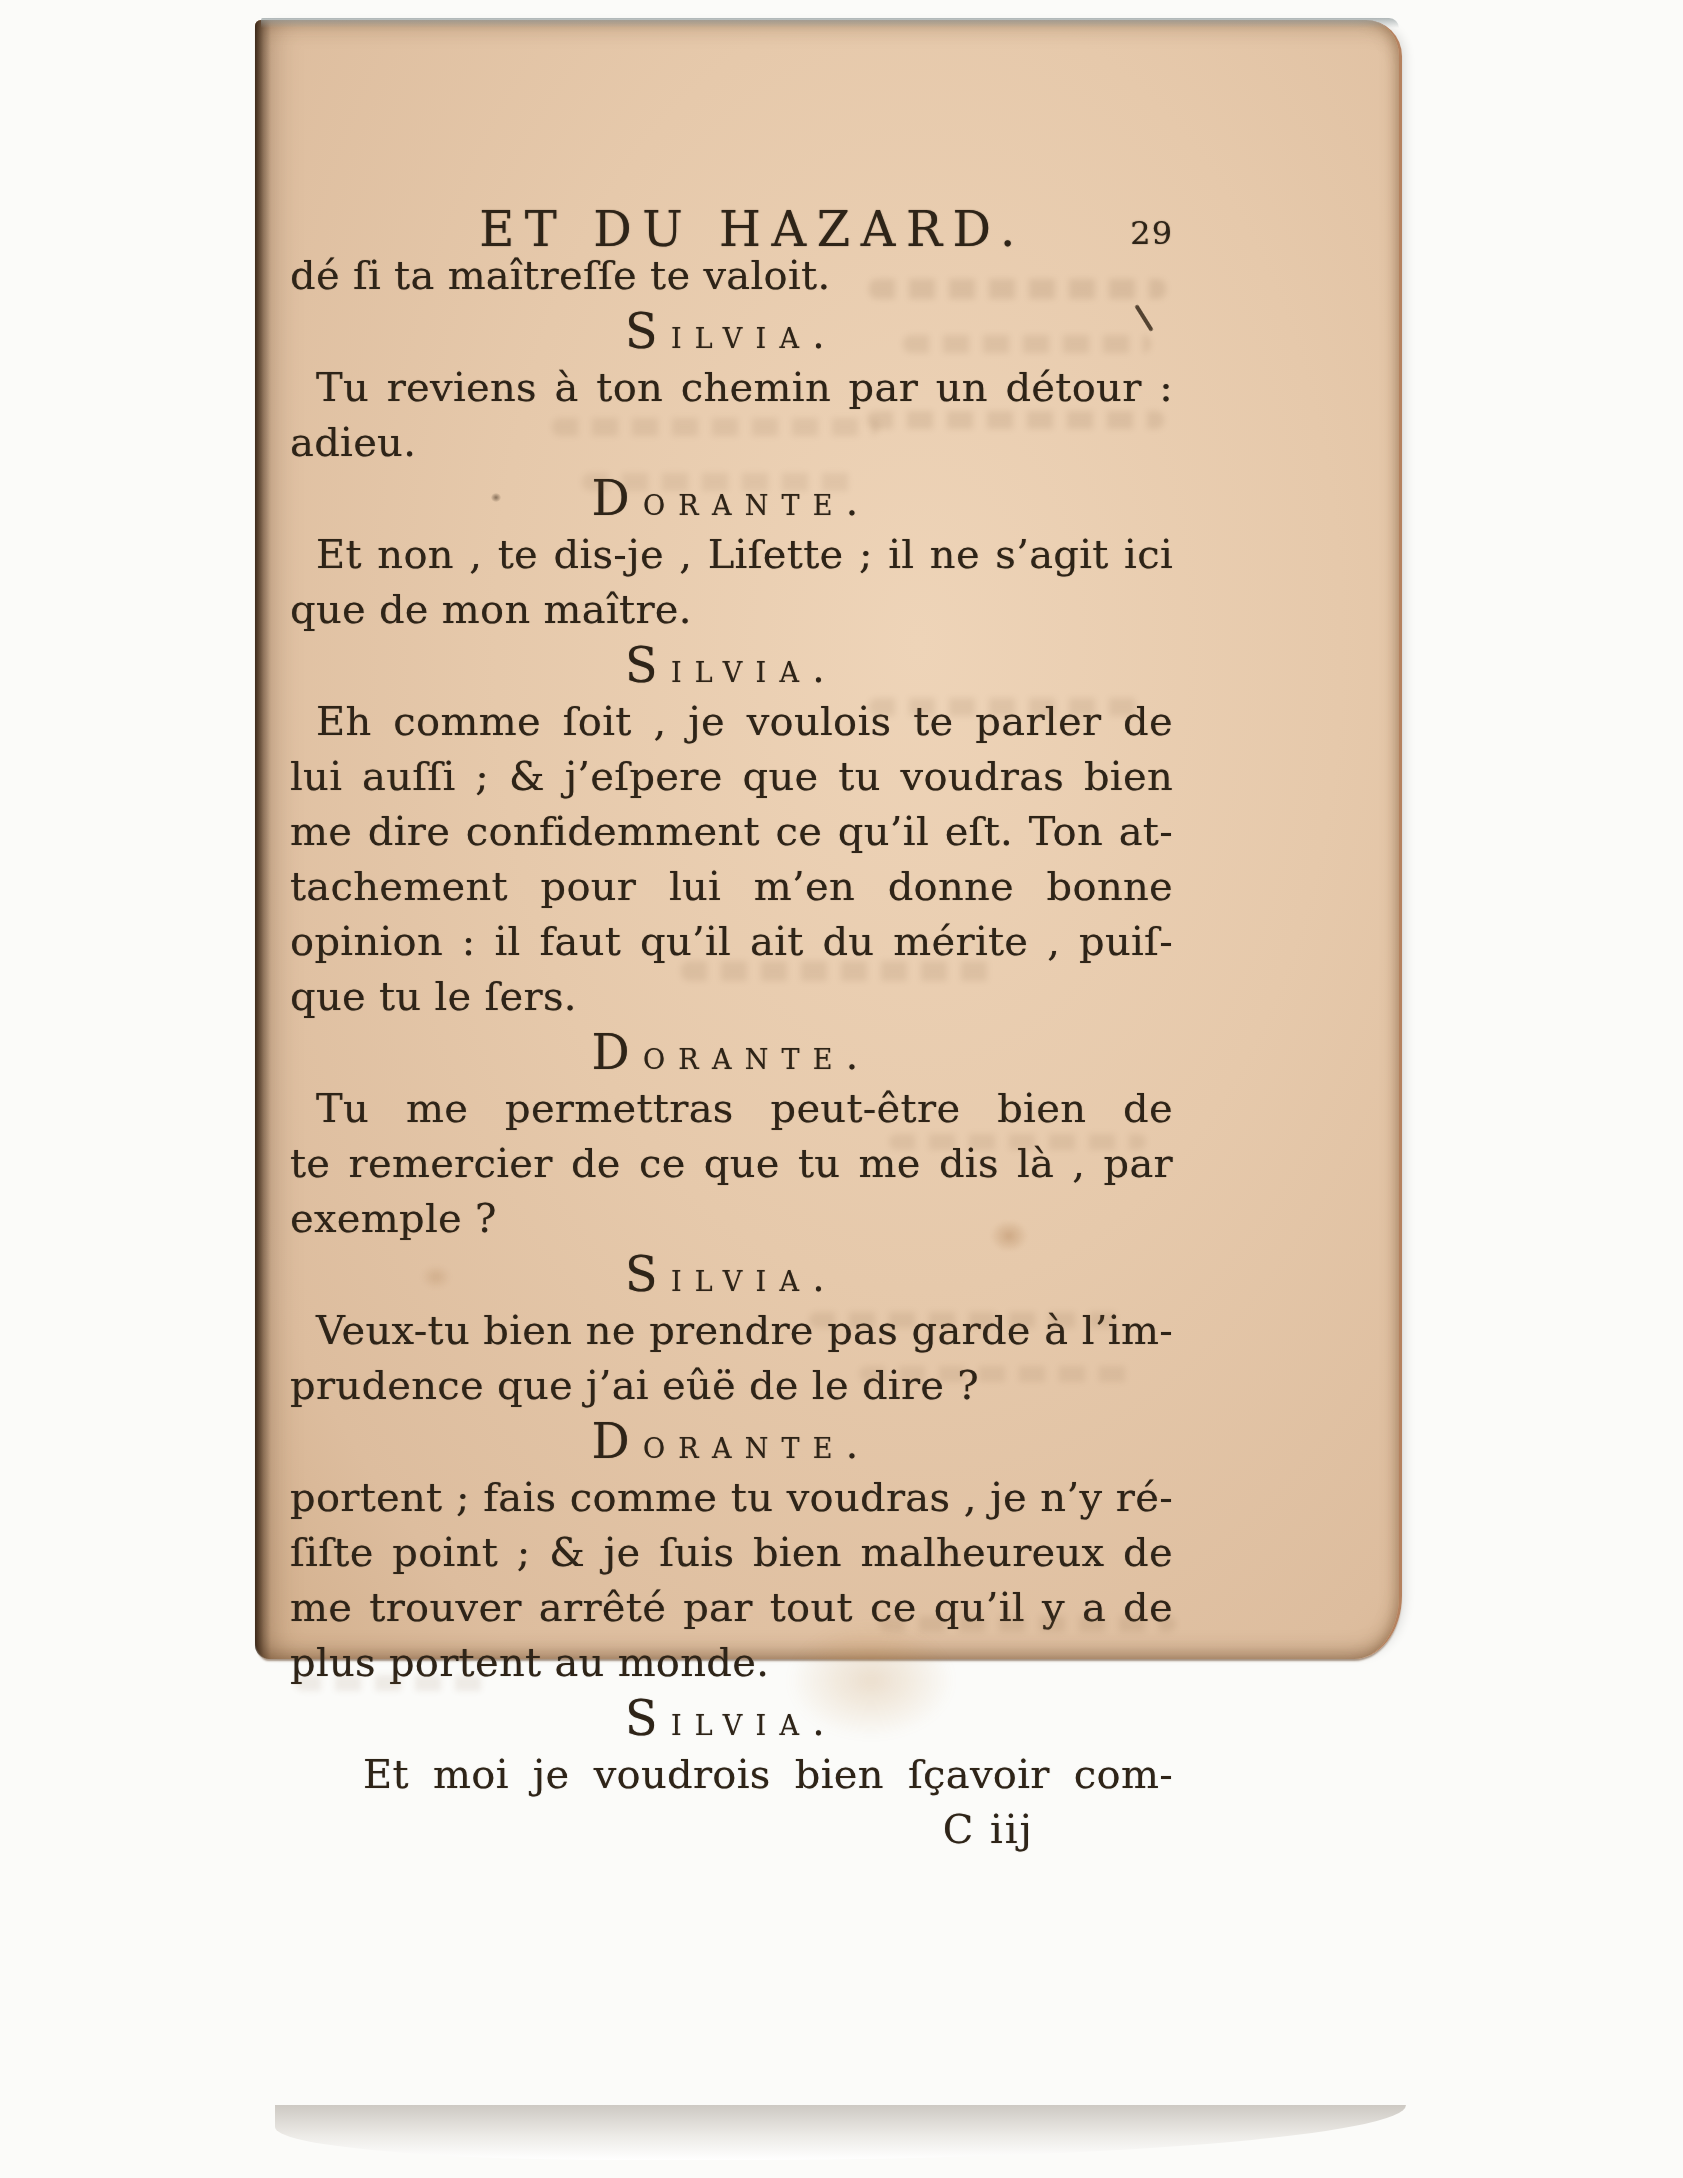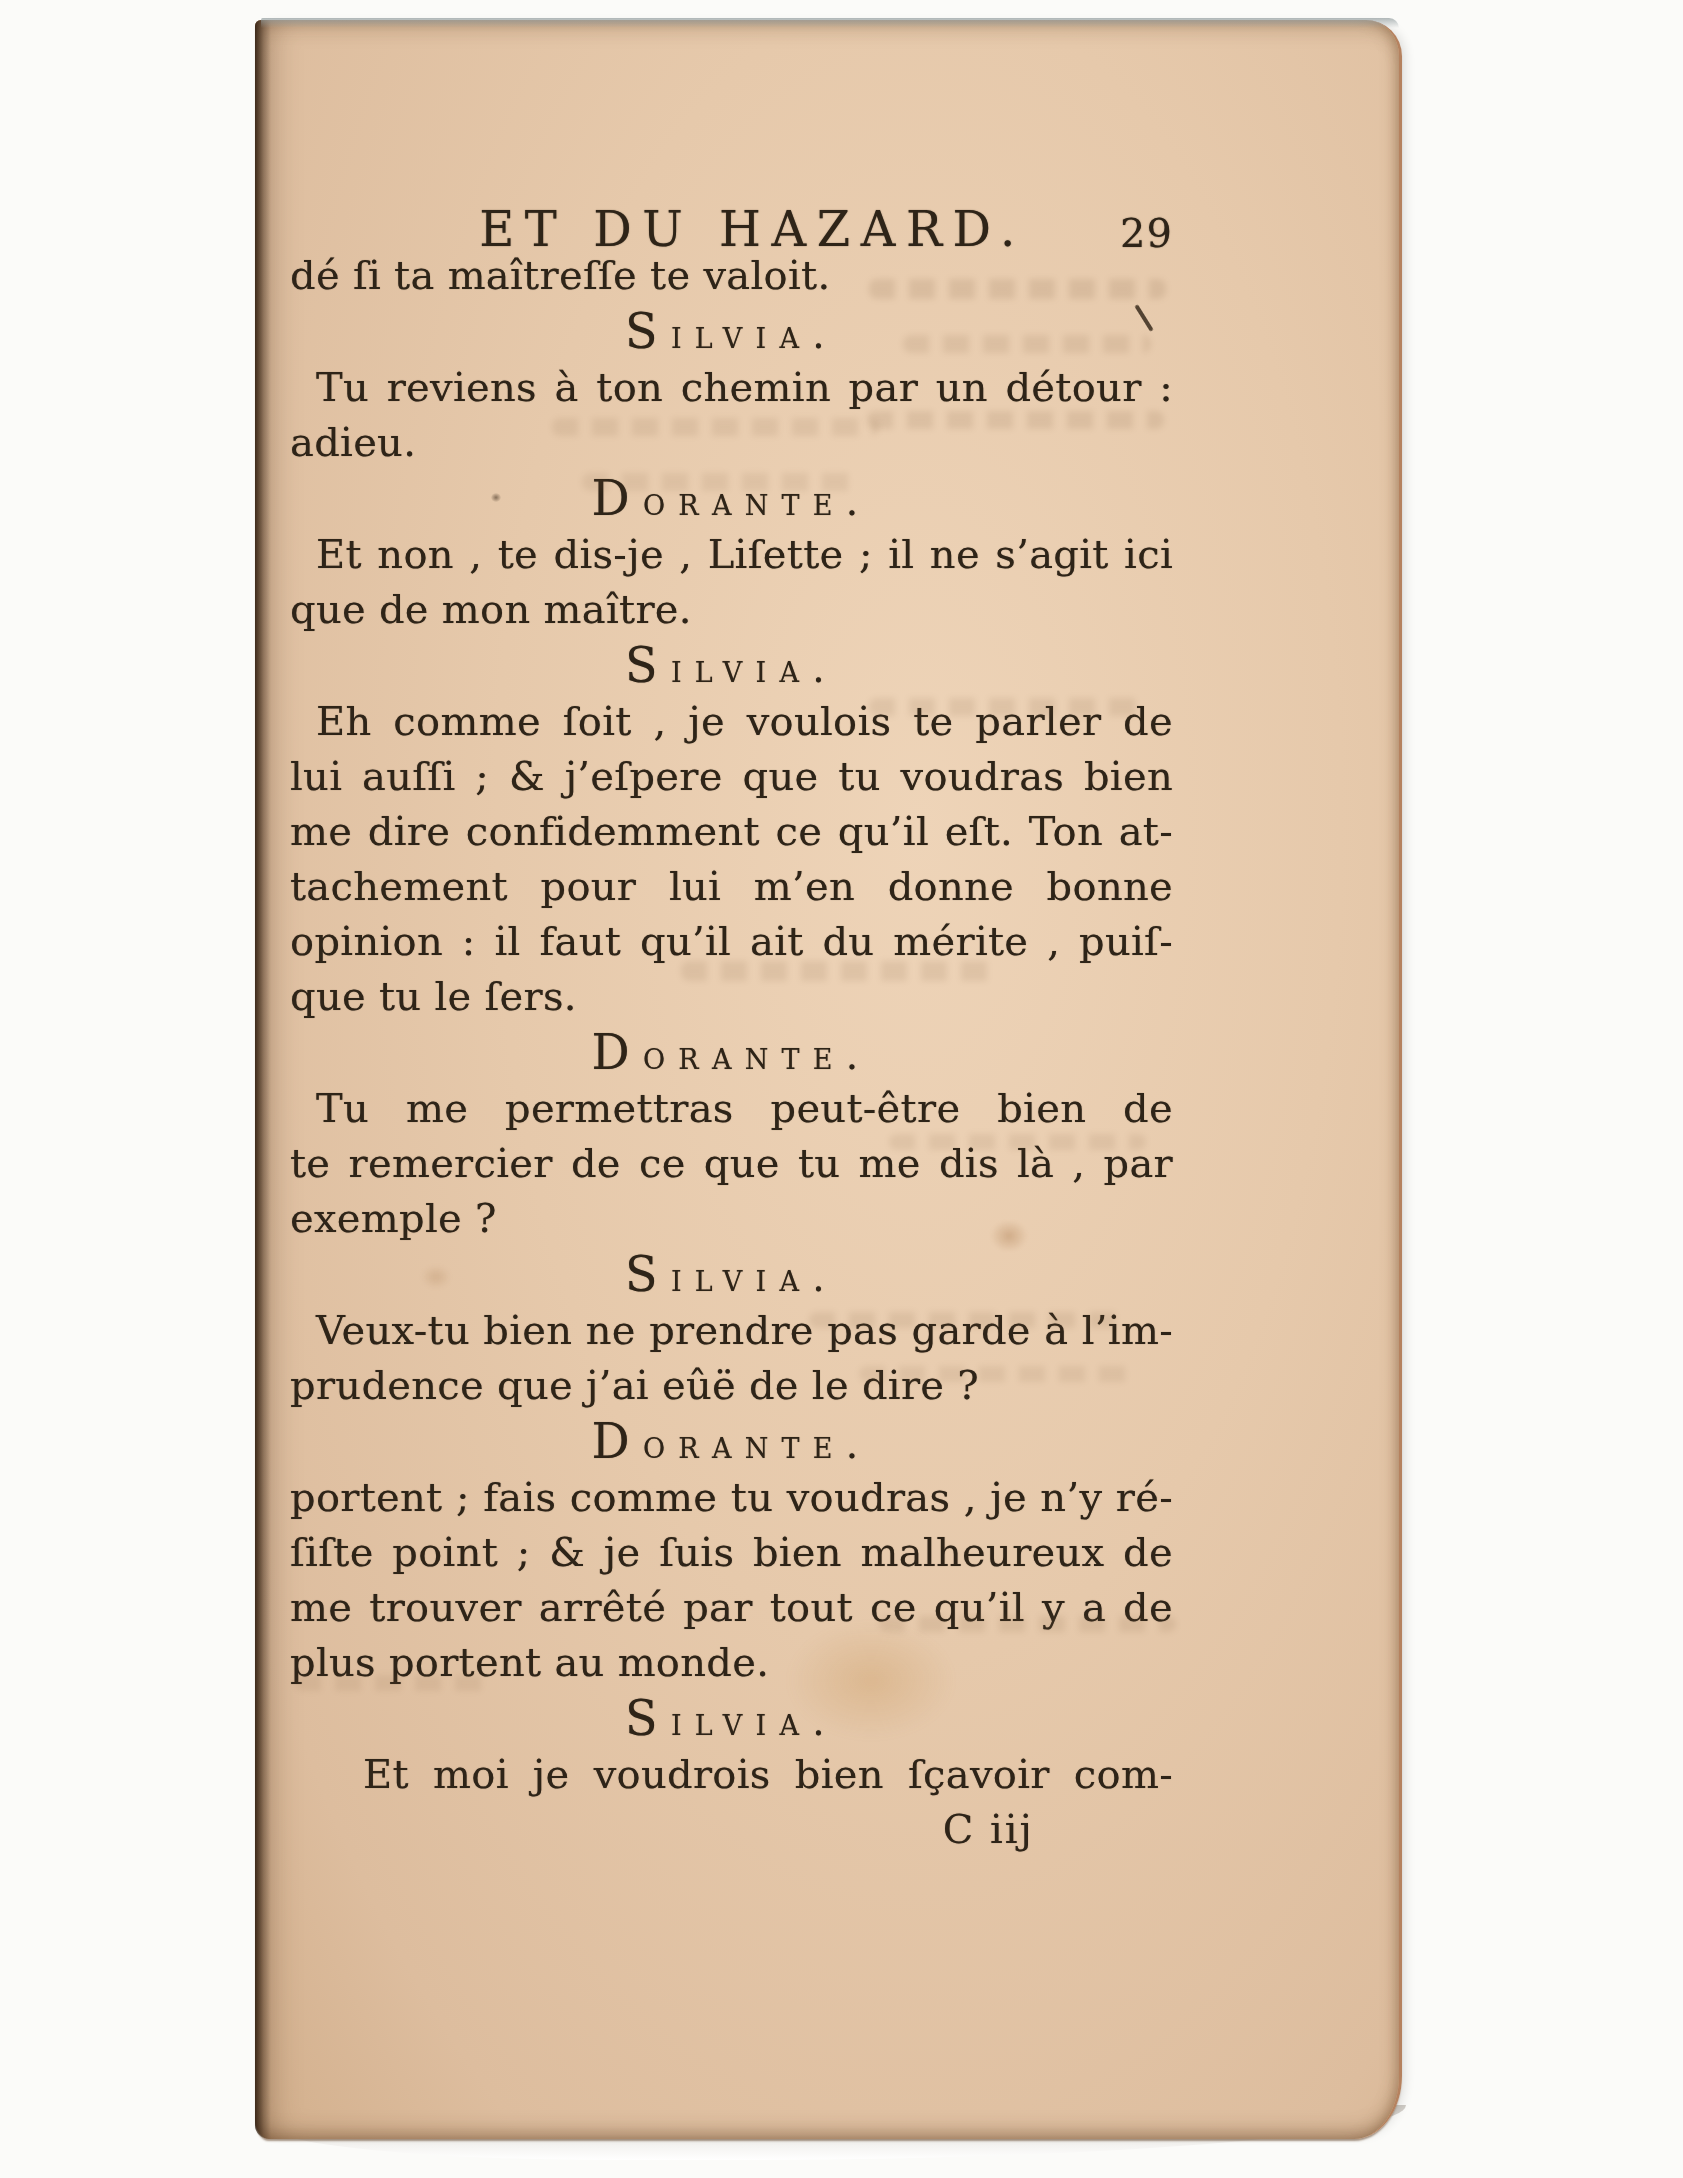--- a/index.html
+++ b/index.html
@@ -19,21 +19,21 @@
   
   .under-pages{
     position:absolute;left:275px;top:2105px;width:1131px;height:55px;
     background:linear-gradient(180deg,#cdc9c3 0%,#eceae6 55%,#ffffff 100%);
     border-radius:0 0 60% 30% / 0 0 100% 60%;
     z-index:0;
   }
 
   
   .page{
-    position:absolute;left:255px;top:20px;width:1144px;height:2119px;
+    position:absolute;left:255px;top:20px;width:1144px;height:1639px;
     background:
       radial-gradient(ellipse at 58% 38%, #eed4b8 0%, var(--paper) 45%, #ddbd9e 82%, #d2af8c 100%);
     border-radius:6px 36px 48px 14px / 6px 36px 63px 20px;
     border-right:3px solid #b5825f;
     box-shadow:
       inset 20px 0 34px -12px rgba(80,50,25,.55),
       inset -9px 0 16px -8px rgba(125,85,50,.50),
       inset 0 -12px 20px -10px rgba(120,85,55,.55),
       inset 0 14px 22px -14px rgba(125,95,60,.45),
       0 3px 2px -1px rgba(110,80,55,.6),
@@ -58,21 +58,21 @@
     position:absolute;left:35px;top:184px;width:883px;height:50px;
     line-height:50px;color:var(--ink);
     display:flex;justify-content:center;
     text-shadow:0 0 1.2px rgba(40,30,18,.65);
   }
   .rh-title{
     font-size:48px;letter-spacing:.22em;padding-left:42px;
     white-space:nowrap;
   }
   .rh-page{
-    position:absolute;right:0;top:4px;font-size:40px;letter-spacing:1px;
+    position:absolute;right:0;top:4px;font-size:32px;letter-spacing:1px;
   }
 
   .text-column{
     position:absolute;left:35px;top:228px;width:883px;
     color:var(--ink);
     font-size:40px;
     letter-spacing:0.3px;
     text-shadow:0 0 0.9px rgba(40,30,18,.55);
   }
   .row{height:55px;line-height:55px;white-space:nowrap;}

